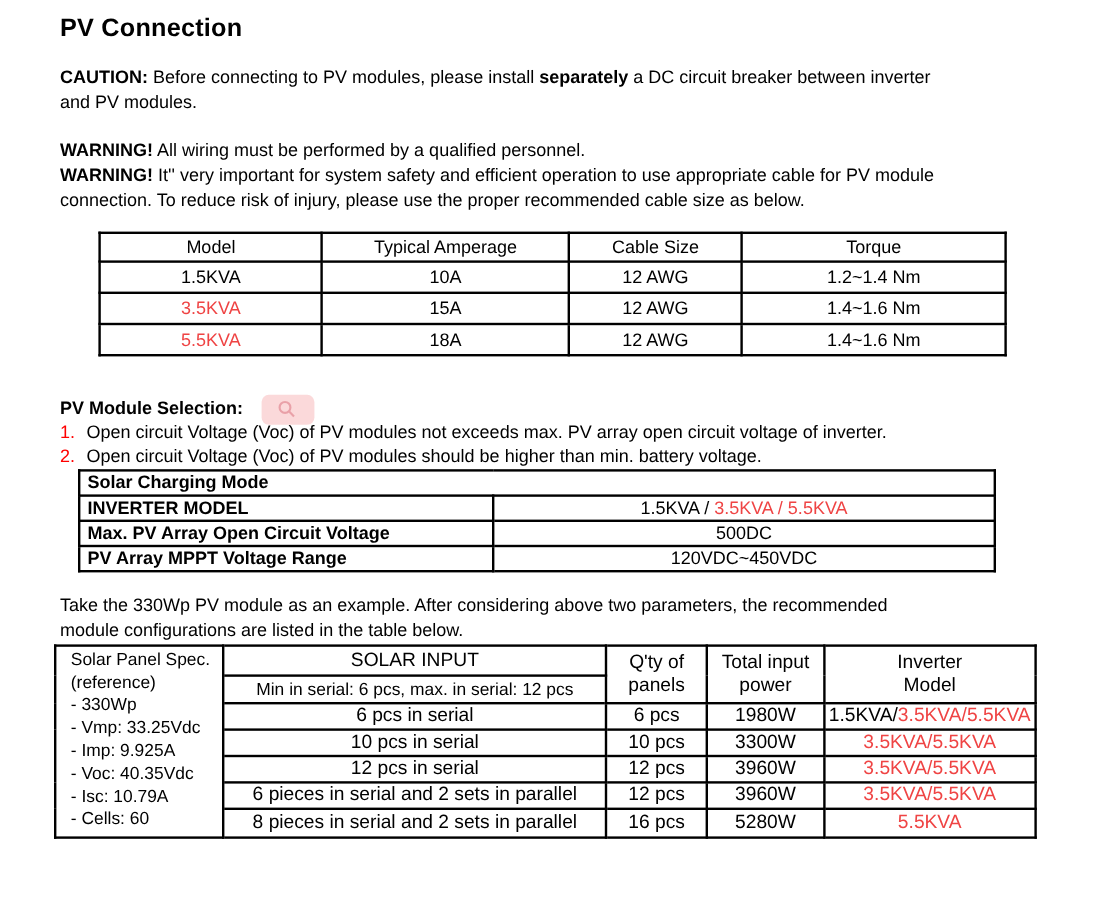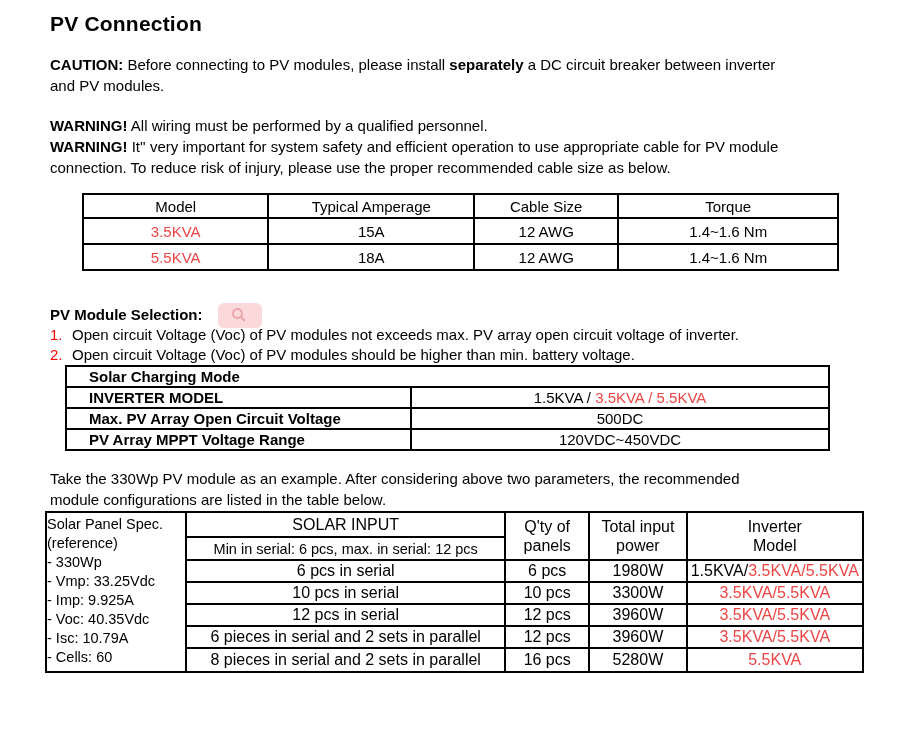--- a/index.html
+++ b/index.html
@@ -40,29 +40,29 @@
     pointer-events: none;
   }
   .sel-highlight svg { position: absolute; left: 13px; top: 4px; opacity: 0.5; }
   .sel-intro { font-size: 15px; line-height: 20px; }
   .sel-item { font-size: 15px; line-height: 20px; }
   .sel-item .num { color: #ff0000; display: inline-block; width: 22px; }
 
   
   .t2 { margin: 0 0 0 15px; width: 763px; }
   .t2 td { height: 21px; }
-  .t2 td.lbl { font-weight: bold; text-align: left; padding-left: 22px; }
+  .t2 td.lbl { font-weight: bold; text-align: left; padding-left: 6px; }
 
   
   .example-para { margin-top: 17px; }
 
   
   .t3 { margin: 1px 0 0 -5px; width: 819px; font-size: 15px; }
   .t3 td { font-size: 16px; }
-  .t3 .spec-cell { text-align: left; padding: 2px 2px 2px 0; font-size: 14.5px; line-height: 19px; vertical-align: top; }
+  .t3 .spec-cell { text-align: left; padding: 2px 2px 2px 12px; font-size: 14.5px; line-height: 19px; vertical-align: top; }
   .t3 .hdr-row td { height: 25px; }
   .t3 .sub-row td { height: 23px; font-size: 14.5px; }
   .t3 .data-row td { height: 22px; }
   .t3 .last-row td { height: 24px; }
   .hdr-narrow { display: inline-block; max-width: 78px; line-height: 19px; }
 </style>
 </head>
 <body>
 
 <div class="doc">
@@ -79,20 +79,26 @@
         <col style="width:205px">
         <col style="width:144px">
         <col style="width:219px">
       </colgroup>
     <tbody>
         <tr>
       <th>Model</th>
       <th>Typical Amperage</th>
       <th>Cable Size</th>
       <th>Torque</th>
+    </tr>
+    <tr>
+      <td>1.5KVA</td>
+      <td>10A</td>
+      <td>12 AWG</td>
+      <td>1.2~1.4 Nm</td>
     </tr>
     <tr>
       <td class="red">3.5KVA</td>
       <td>15A</td>
       <td>12 AWG</td>
       <td>1.4~1.6 Nm</td>
     </tr>
     <tr>
       <td class="red">5.5KVA</td>
       <td>18A</td>

